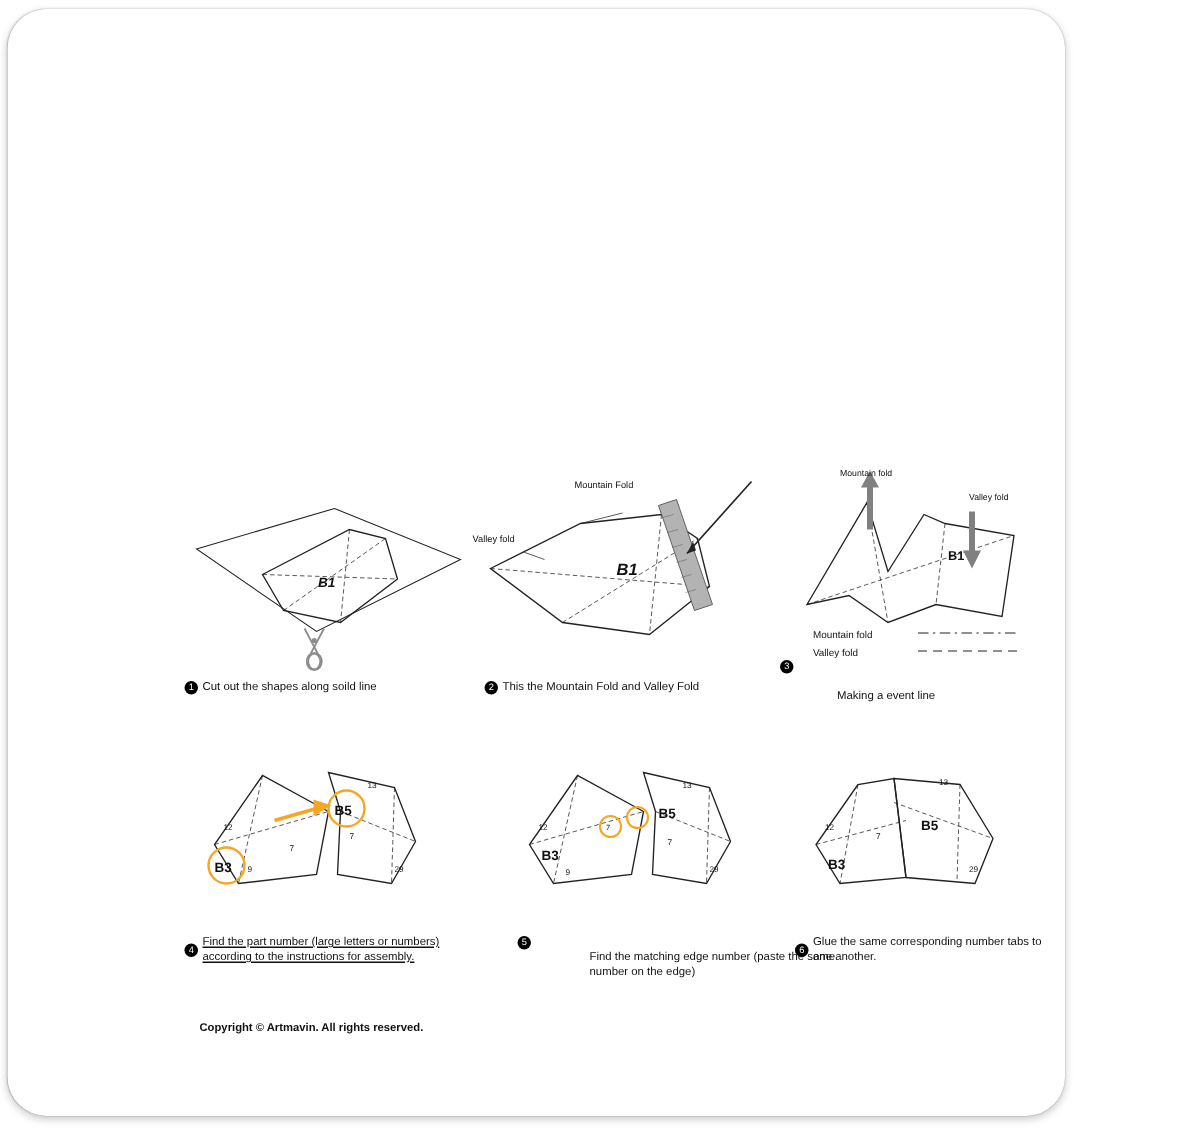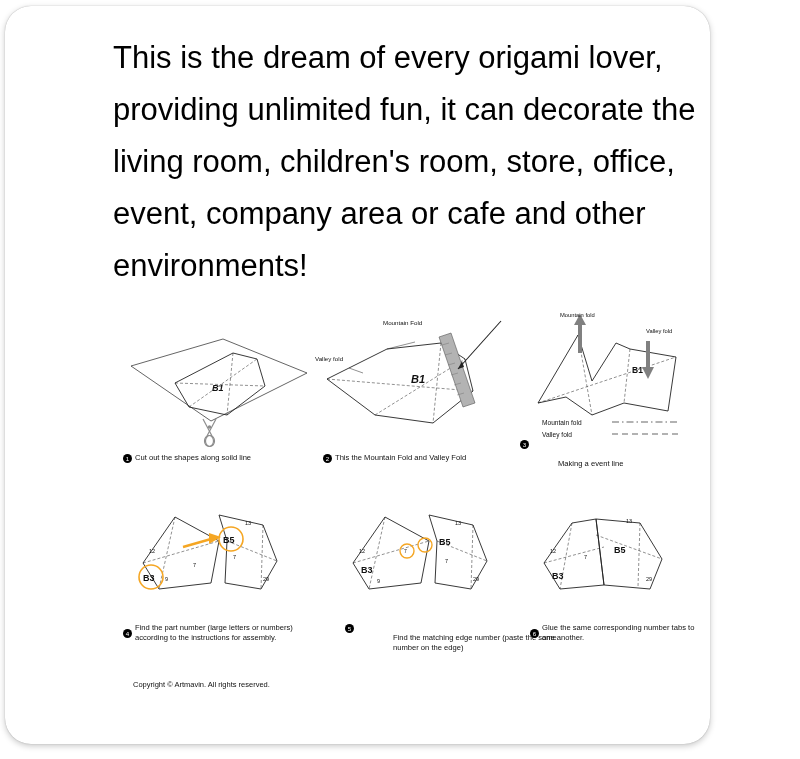--- a/index.html
+++ b/index.html
@@ -82,36 +82,35 @@
     margin-right: 3px;
   }
   .cap-text { vertical-align: middle; display: inline-block; }
 
   .copyright {
     position: absolute;
     left: 128px;
     top: 674px;
     font-size: 7.5px;
     color: #111;
-    font-weight: normal;
+    font-weight: bold;
   }
 
   svg { display: block; overflow: visible; }
   .lbl {
     font-family: "Liberation Sans", sans-serif;
     fill: #111;
   }
 </style>
 </head>
 <body>
 
 <div class="page">
   <div class="card">
 
-    <div class="headline">This is the dream of every origami lover, providing unlimited fun, it can decorate the living room, children's room, store, office, event, company area or cafe and other environments!</div>
 
     <div class="steps">
 
       <div class="row row1">
 
         <div class="panel" style="left:0px;">
           <svg width="200" height="140" viewBox="0 0 200 140">
             <polygon points="16,55 108,28 192,62 96,110" fill="none" stroke="#222" stroke-width="0.7"></polygon>
             <polygon points="60,72 118,42 142,48 150,75 112,104 74,96" fill="none" stroke="#222" stroke-width="0.9"></polygon>
             <line x1="60" y1="72" x2="150" y2="75" stroke="#222" stroke-width="0.5" stroke-dasharray="3,2"></line>
@@ -221,21 +220,21 @@
             <text class="lbl" x="148" y="70" font-size="5.5">29</text>
             <circle cx="116" cy="28" r="12" fill="none" stroke="#f5a623" stroke-width="1.6"></circle>
             <text class="lbl" x="108" y="32" font-size="9" font-weight="bold">B5</text>
 
             <g>
               <line x1="68" y1="36" x2="96" y2="28" stroke="#f5a623" stroke-width="2.4"></line>
               <polygon points="94,22 106,26 94,33" fill="#f5a623"></polygon>
             </g>
           </svg>
           <div class="caption" style="left:8px; top:112px; width:200px;">
-            <span class="stepnum">4</span><span class="cap-text" style="width:188px;">Find the part number (large letters or numbers) according to the instructions for assembly.</span>
+            <span class="stepnum">4</span><span class="cap-text" style="width:188px;text-decoration:underline;">Find the part number (large letters or numbers) according to the instructions for assembly.</span>
           </div>
         </div>
 
         <div class="panel" style="left:222px;">
           <svg width="190" height="110" viewBox="0 0 190 110">
             <polygon points="48,6 16,52 32,78 84,72 92,30" fill="none" stroke="#222" stroke-width="0.9"></polygon>
             <line x1="48" y1="6" x2="32" y2="78" stroke="#222" stroke-width="0.5" stroke-dasharray="3,2"></line>
             <line x1="16" y1="52" x2="92" y2="30" stroke="#222" stroke-width="0.5" stroke-dasharray="3,2"></line>
             <text class="lbl" x="22" y="42" font-size="5.5">12</text>
             <text class="lbl" x="40" y="72" font-size="5.5">9</text>

